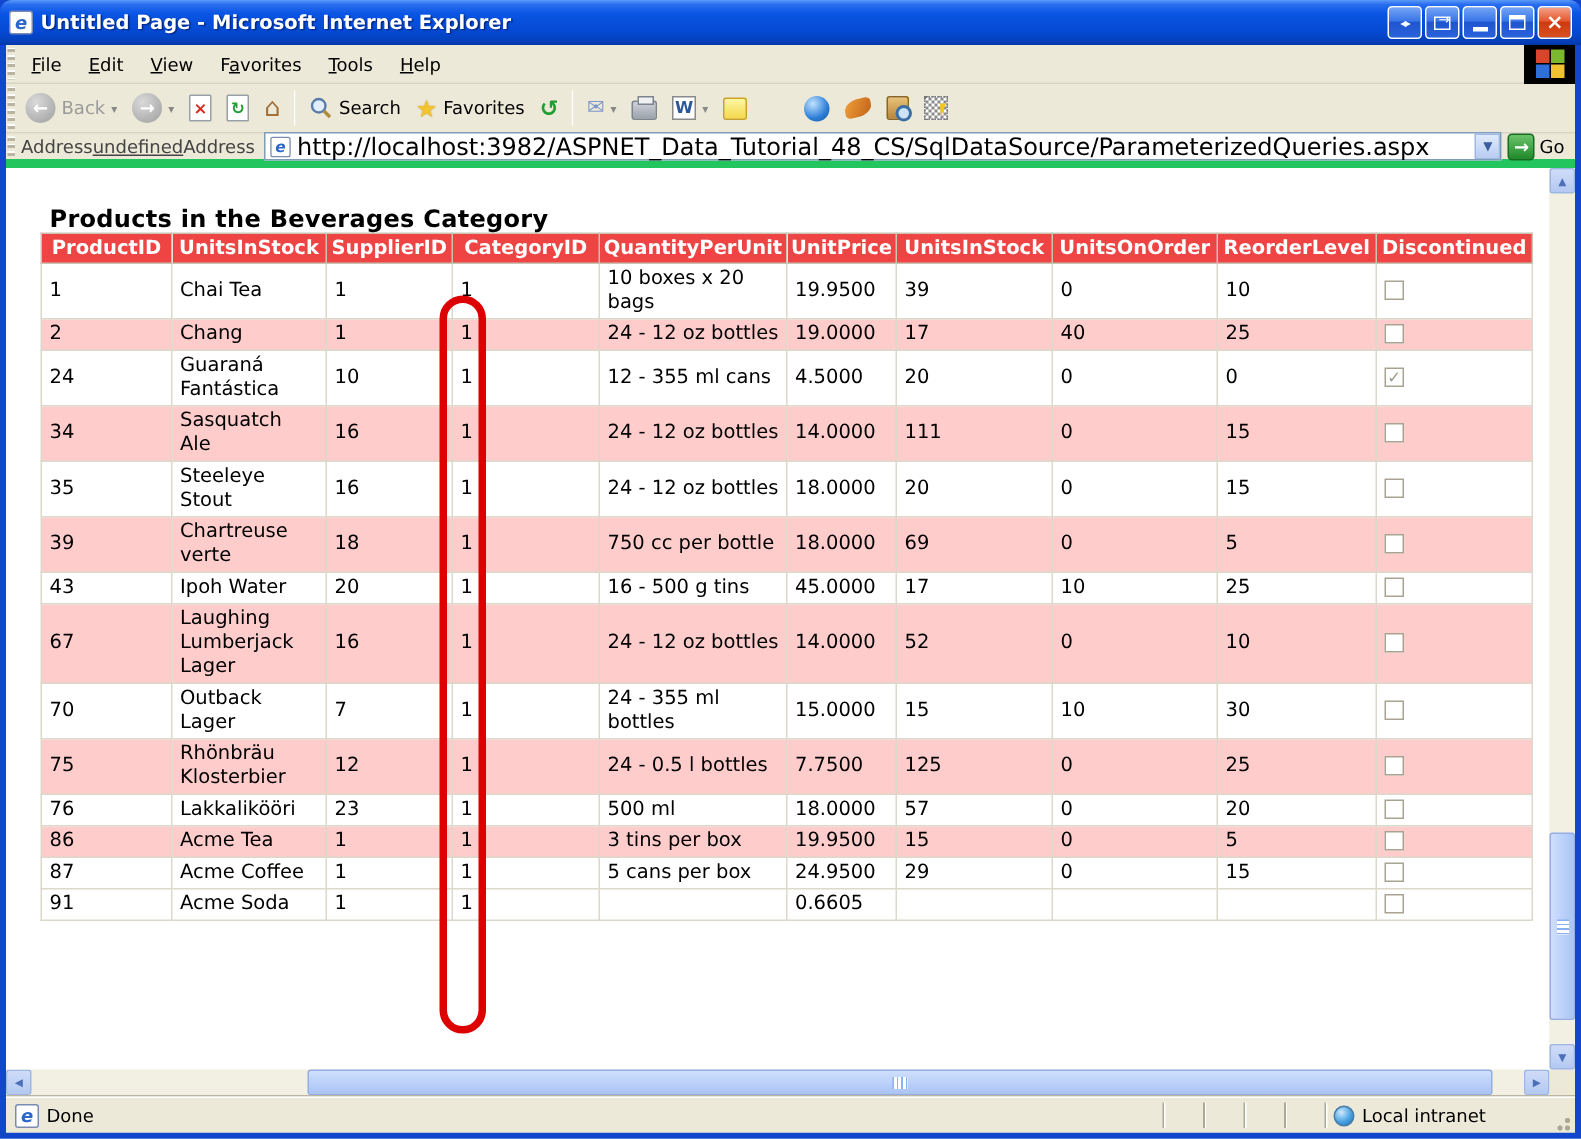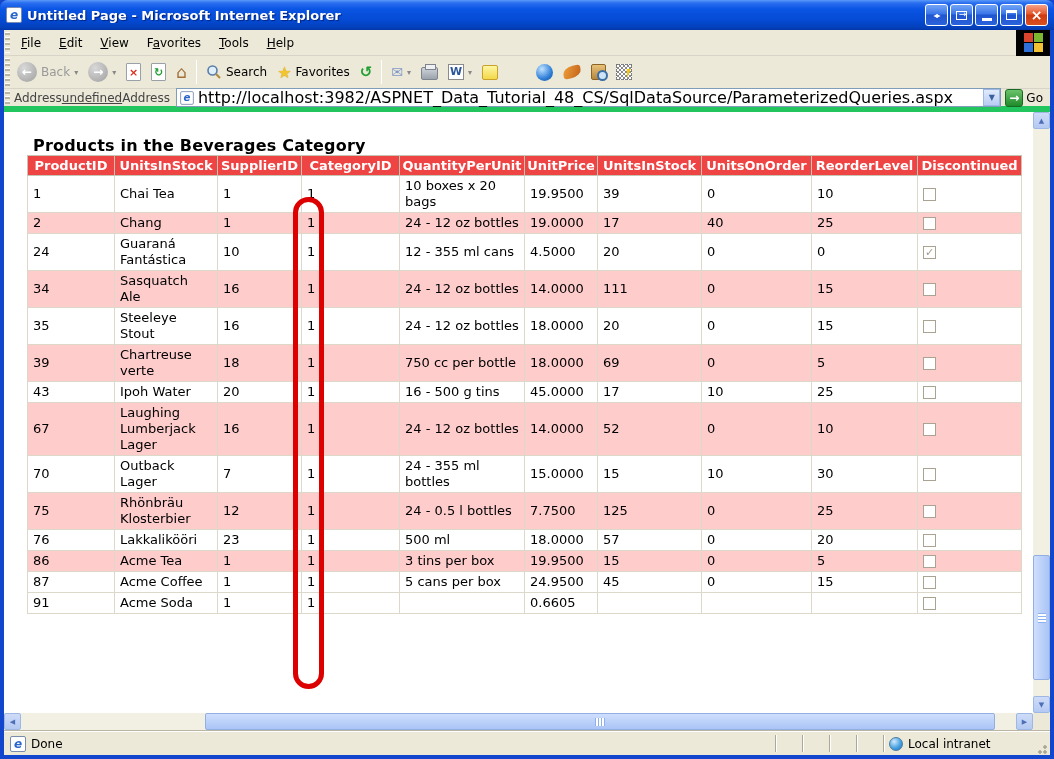--- a/index.html
+++ b/index.html
@@ -432,21 +432,21 @@
                 <td>5</td>
                 <td><span class="checkbox"></span></td>
               </tr>
               <tr class="">
                 <td>87</td>
                 <td>Acme Coffee</td>
                 <td>1</td>
                 <td>1</td>
                 <td>5 cans per box</td>
                 <td>24.9500</td>
-                <td>45</td>
+                <td>29</td>
                 <td>0</td>
                 <td>15</td>
                 <td><span class="checkbox"></span></td>
               </tr>
               <tr class="">
                 <td>91</td>
                 <td>Acme Soda</td>
                 <td>1</td>
                 <td>1</td>
                 <td></td>

